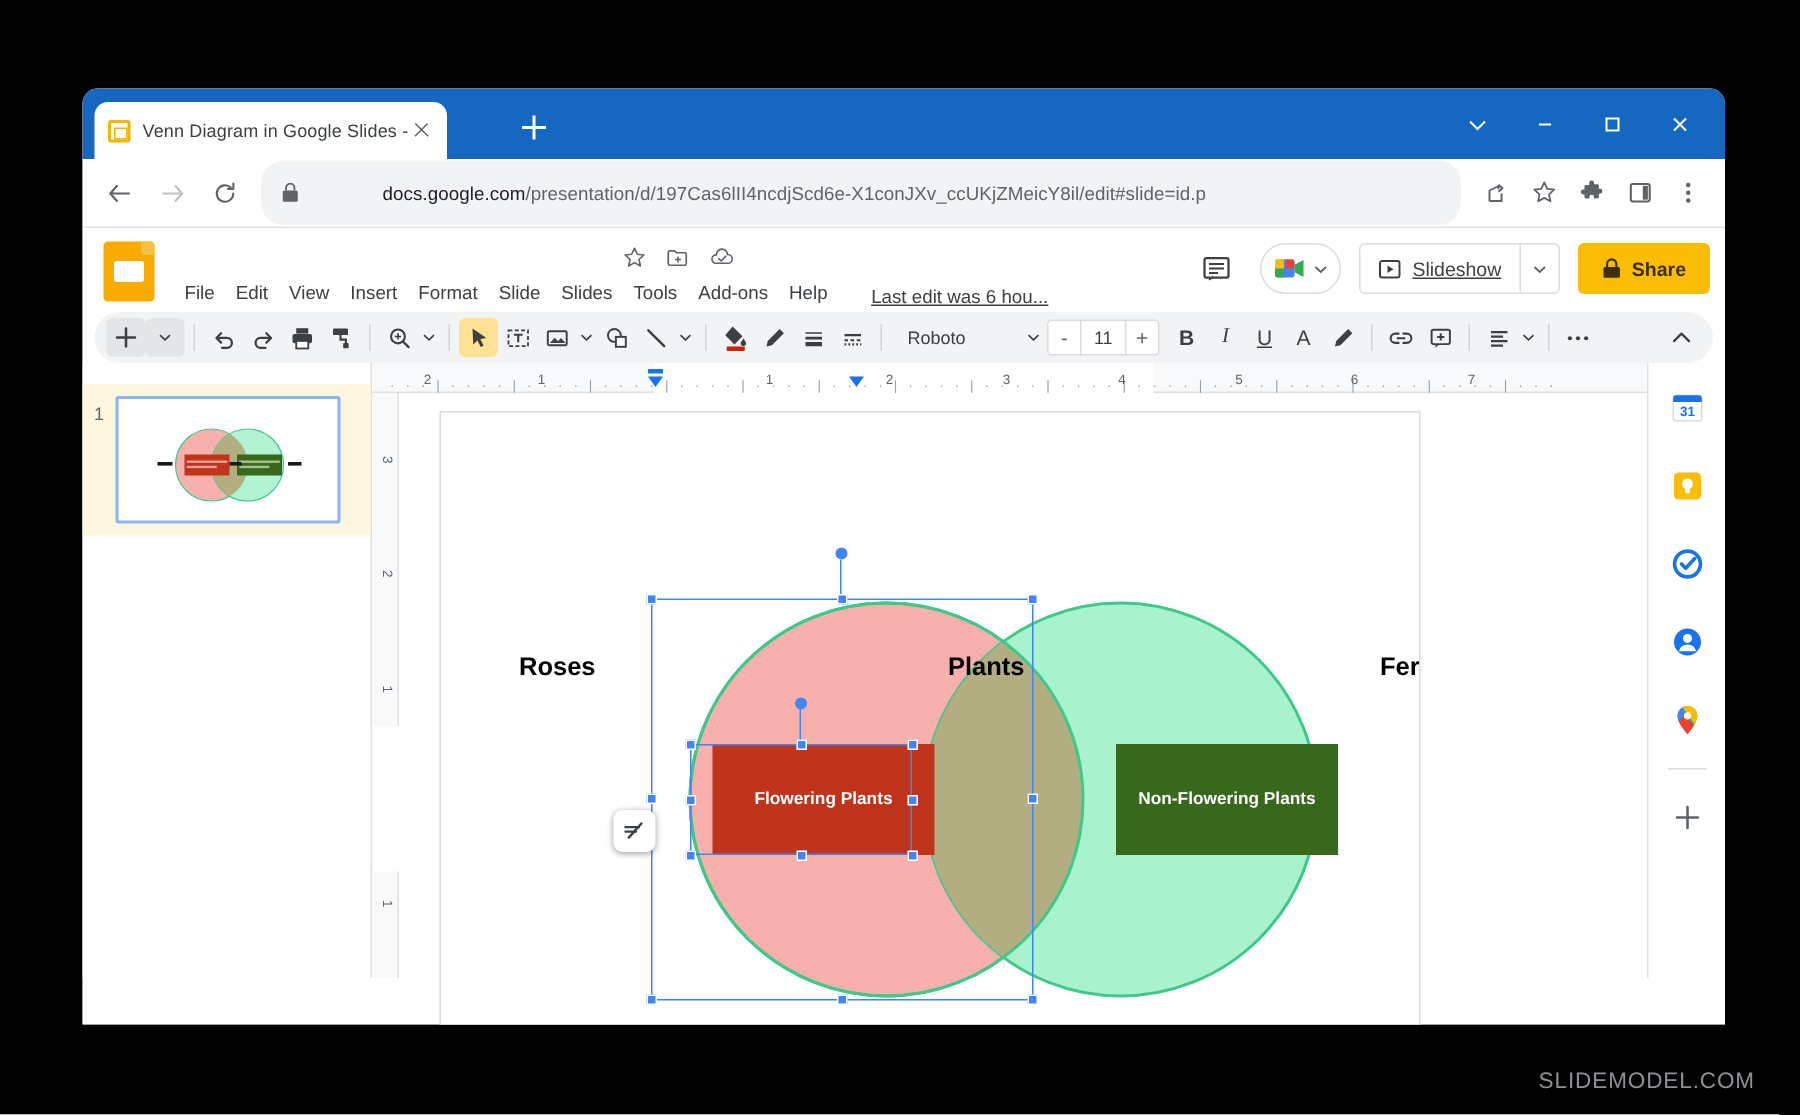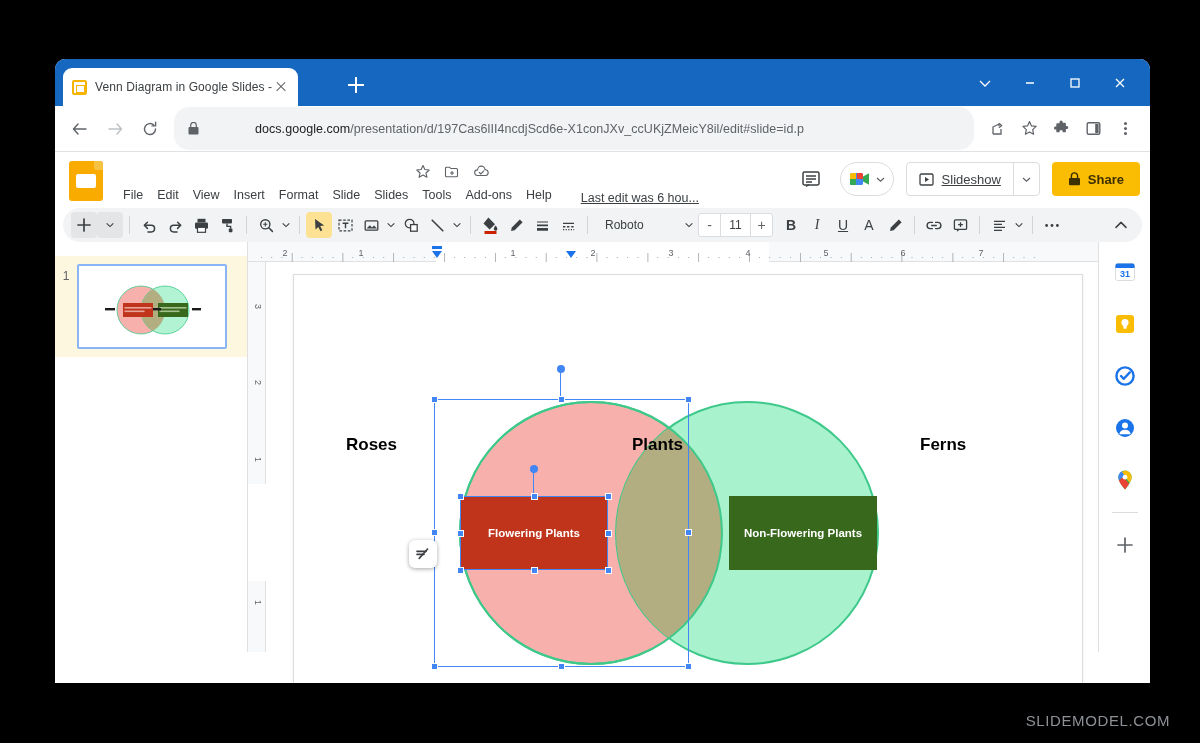--- a/index.html
+++ b/index.html
@@ -171,35 +171,35 @@
   }
   .ruler-tick { position:absolute; top: 6px; font-size: 9px; color: #5f6368; transform: translateX(-50%); }
   .ruler-dots { position:absolute; top:10px; font-size:9px; color:#9aa0a6; letter-spacing:2.4px;}
   .ruler-white { position:absolute; top:0; height: 20px; background:#fff; }
   .ruler-v-white { position:absolute; left:0; width: 18px; background:#fff; }
   .ruler-v-tick { position:absolute; left: 5px; font-size: 9px; color:#5f6368; writing-mode: vertical-rl; }
   .indent-marker { position:absolute; width:0; height:0; border-left:5px solid transparent; border-right:5px solid transparent; border-top:7px solid #1a73e8; top:9px;}
   .indent-bar { position:absolute; width: 10px; height: 3px; background: #1a73e8; top: 4px;}
 
   .slidecanvas {
-    position: absolute; left: 45px; top: 32px; width: 790px; height: 446px;
+    position: absolute; left: 45px; top: 32px; width: 654px; height: 446px;
     background: #fff; border: 1px solid #dadce0; box-shadow: 0 1px 3px rgba(0,0,0,.08);
     overflow: hidden;
   }
 
   
   .appbar { width: 52px; border-left: 1px solid #e0e0e0; background:#fff; position:relative; padding-top: 4px;}
   .appicon { width: 52px; height: 52px; display:flex; align-items:center; justify-content:center; cursor:pointer; }
   .appdiv { width: 26px; height:1px; background:#dadce0; margin: 6px auto; }
 
   
   .venn-label { position:absolute; font-size: 17px; font-weight: bold; color: #000; white-space: nowrap;}
   .venn-box {
     position:absolute; display:flex; align-items:center; justify-content:center;
-    color:#fff; font-size: 11.5px; font-weight: 600; text-align:right;
+    color:#fff; font-size: 11.5px; font-weight: 600; text-align:right;margin-left:15px;
   }
   
   .selbox { position:absolute; border: 1.3px solid #4285f4; }
   .handle { position:absolute; width: 7px; height: 7px; background:#4285f4; border:1px solid #fff; }
   .rothandle { position:absolute; width: 8px; height: 8px; background:#4285f4; border-radius:50%; }
   .rotline { position:absolute; width: 1.3px; background:#4285f4; }
   .croptool {
     position:absolute; width: 28px; height: 28px; background:#fff; border-radius:6px;
     box-shadow: 0 1px 4px rgba(0,0,0,.35); display:flex; align-items:center; justify-content:center;
     cursor:pointer;

